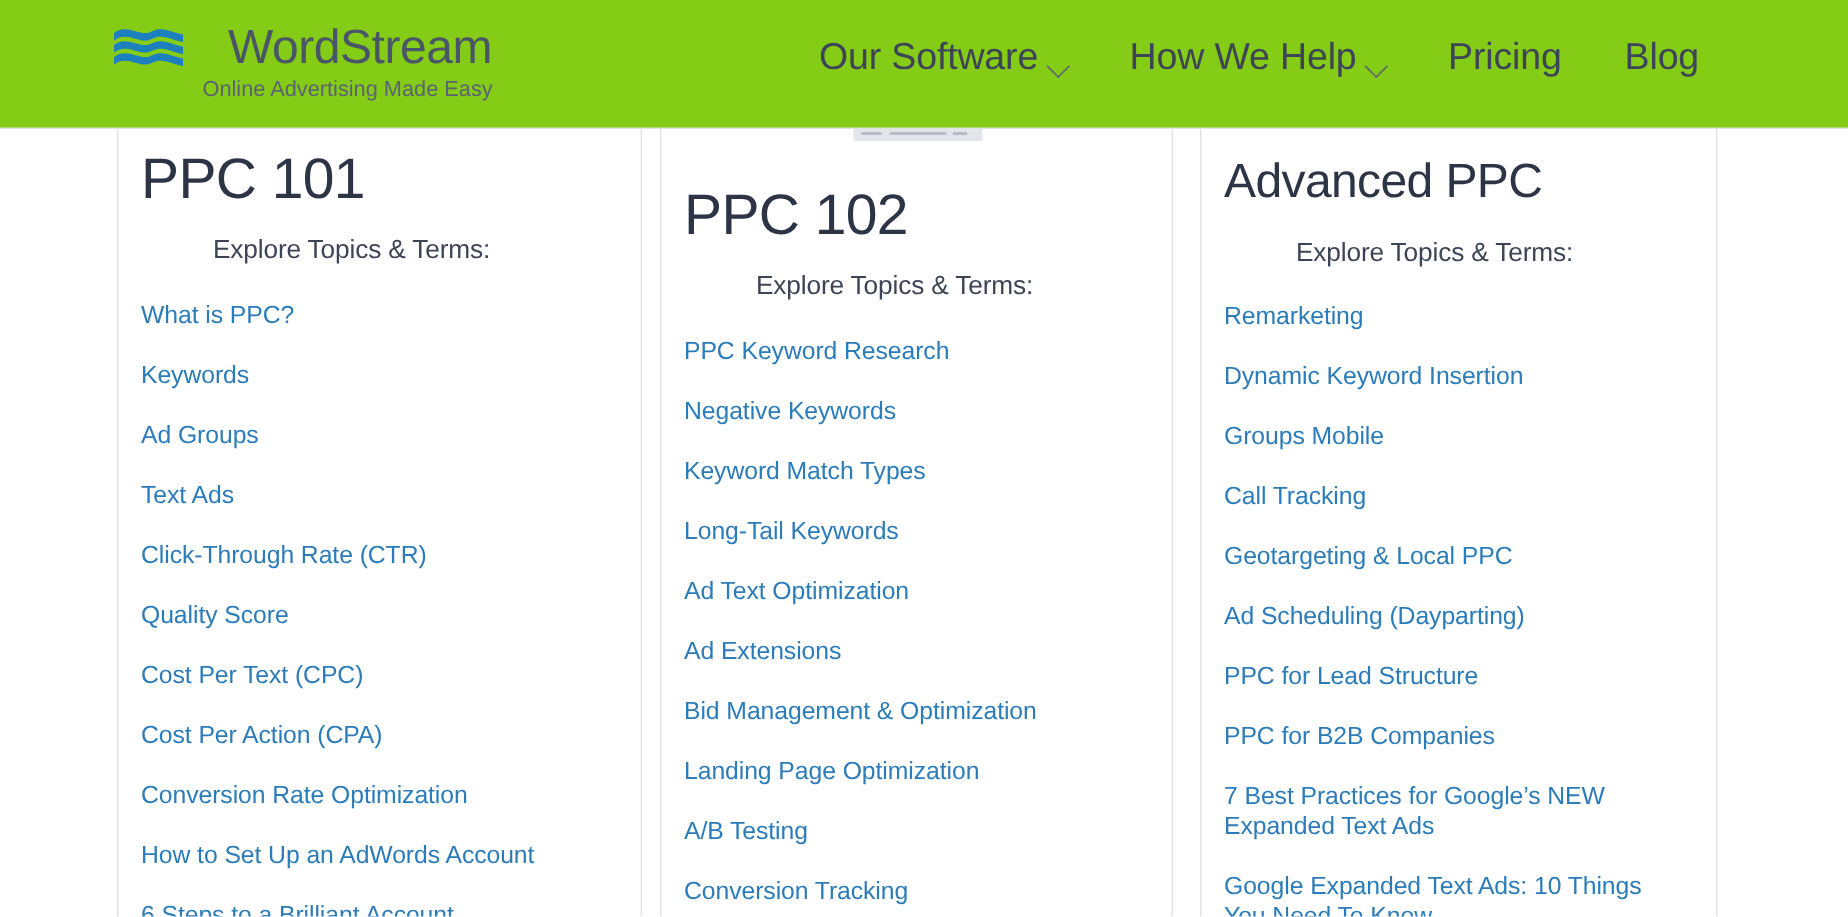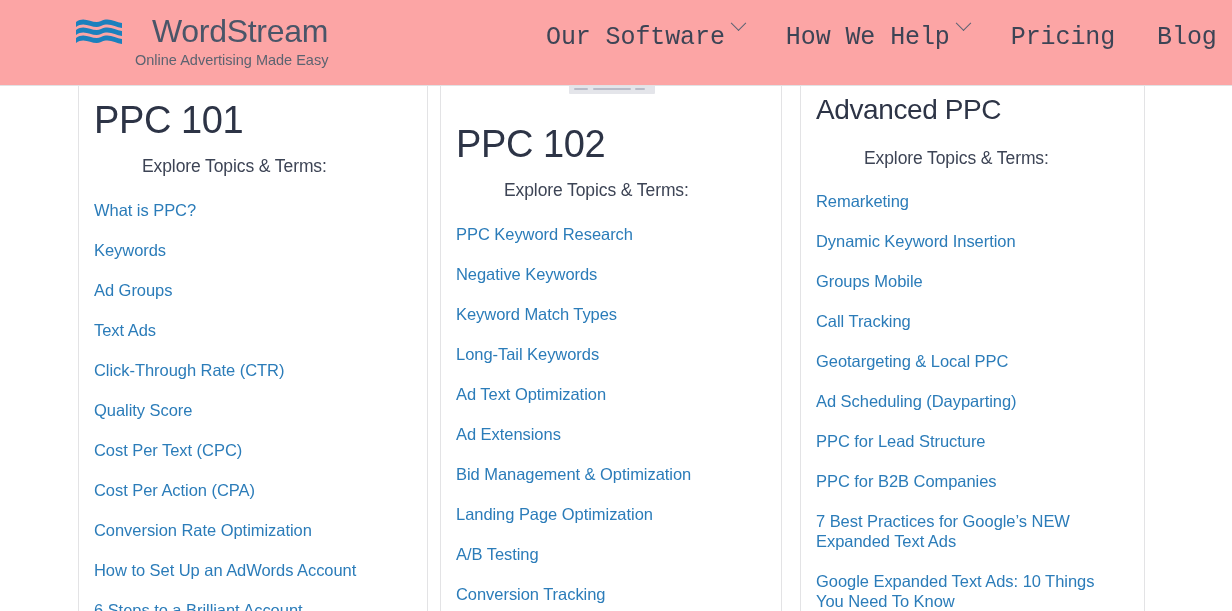--- a/index.html
+++ b/index.html
@@ -13,21 +13,21 @@
     font-family: "Liberation Sans", sans-serif;
     -webkit-font-smoothing: antialiased;
   }
 
   
   .site-header {
     position: absolute;
     top: 0; left: 0;
     width: 1232px;
     height: 86px;
-    background: #fca5a5;
+    background: #84cc16;
     border-bottom: 1px solid #e2e2e4;
     z-index: 30;
   }
 
   .brand {
     position: absolute;
     left: 75px;
     top: 14px;
     display: flex;
     flex-direction: column;
@@ -69,31 +69,30 @@
     position: absolute;
     left: 525px;
     top: 22px;
     display: flex;
     align-items: center;
     gap: 0;
   }
 
   .nav-item {
     display: flex;
-    align-items: flex-start;
+    align-items: flex-end;
     gap: 8px;
     font-size: 25px;
     line-height: 32px;
     color: #3d4455;
     white-space: nowrap;
     cursor: pointer;
     padding: 0 21px;
     font-weight: 400;
     letter-spacing: -0.1px;
-    font-family: Liberation Mono, monospace;
   }
 
   .chev {
     display: inline-block;
     width: 11px;
     height: 11px;
     border-right: 1.6px solid #5b6273;
     border-bottom: 1.6px solid #5b6273;
     transform: rotate(45deg) translate(-3px, -3px);
     flex: 0 0 auto;
@@ -174,21 +173,21 @@
 
   
   #col2 { left: 440px; width: 402px; }
   #col2 .col-title { font-size: 38px; line-height: 42px; margin-top: 37px; }
   #col2 .col-sub { margin-top: 14px; }
   #col2 .link-list { margin-top: 23px; }
   #col2 .link-list li { margin-bottom: 20px; }
 
   
   #col3 { left: 800px; width: 344px; }
-  #col3 .col-title { font-size: 28px; line-height: 42px; margin-top: 3px; }
+  #col3 .col-title { font-size: 32px; line-height: 42px; margin-top: 13px; }
   #col3 .col-sub { margin-top: 16px; }
   #col3 .link-list { margin-top: 22px; }
   #col3 .link-list li { margin-bottom: 20px; }
   #col3 .topic-link { line-height: 20px; }
   #col3 .topic-link.wrap { white-space: normal; max-width: 290px; }
 
   
   .clipped-widget {
     position: absolute;
     left: 569px;

